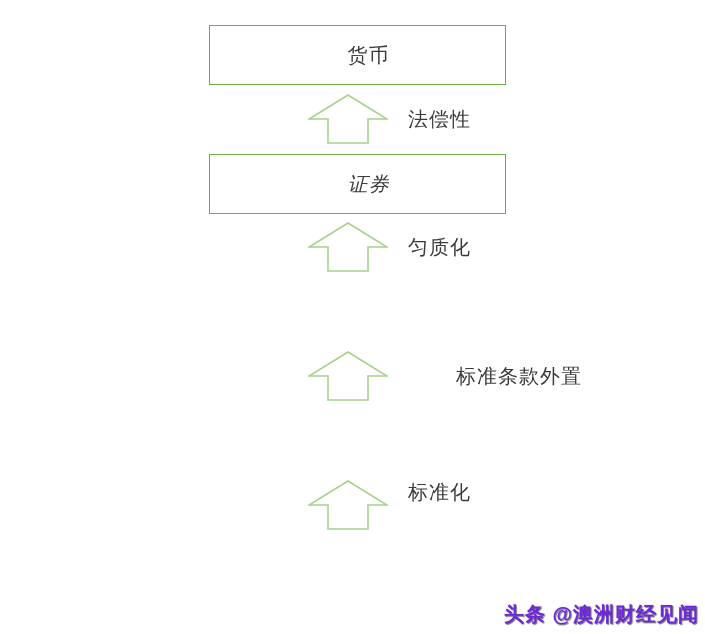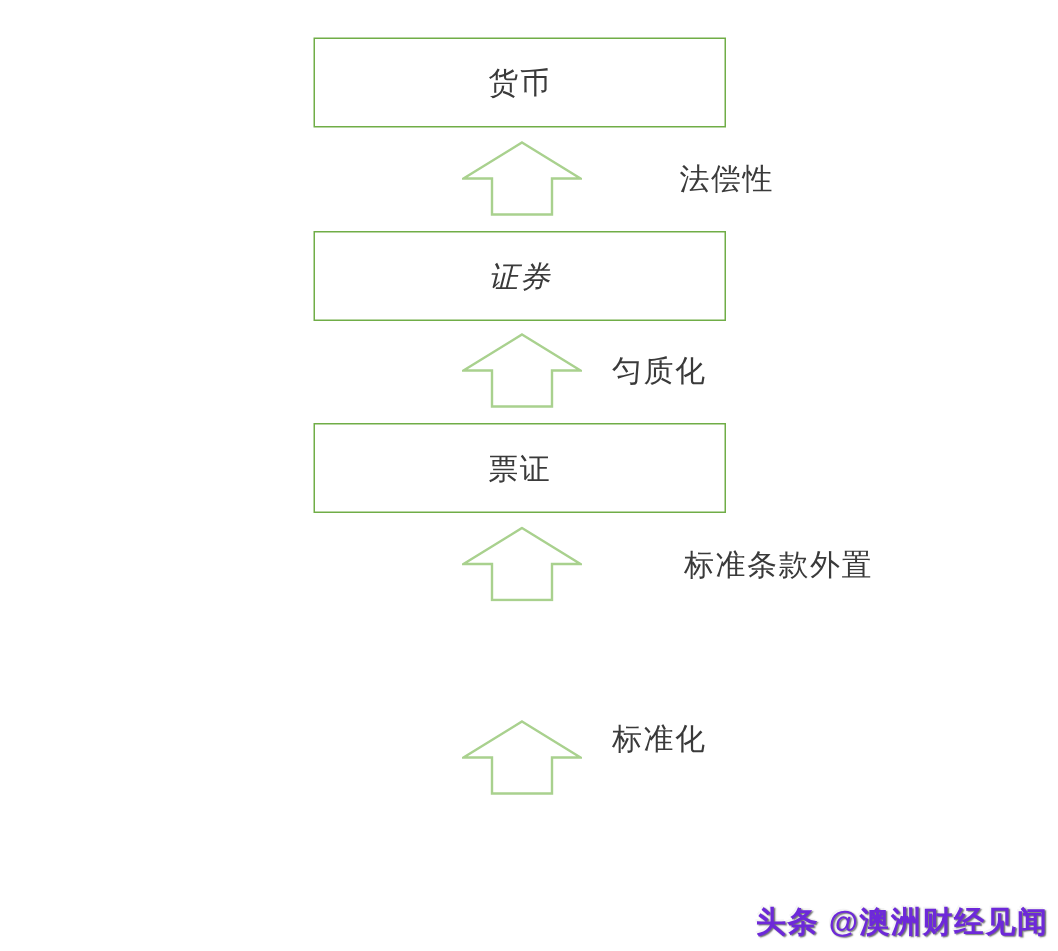--- a/index.html
+++ b/index.html
@@ -17,20 +17,21 @@
     width: 273px;
     height: 58px;
     border: 1.5px solid var(--box-border, #70AD47);
     background: #ffffff;
     display: flex;
     align-items: center;
     justify-content: center;
     font-size: 20px;
     color: var(--text-color, #3a3a3a);
     letter-spacing: 1px;
+    padding-left: 22px;
   }
   .up-arrow {
     position: absolute;
     left: 308px;
     width: 80px;
     height: 50px;
   }
   .up-arrow svg { display: block; width: 100%; height: 100%; }
   .transition-label {
     position: absolute;
@@ -62,36 +63,33 @@
 
   <div class="flow-box" style="top:25px;">
     <span>货币</span>
   </div>
 
   <div class="up-arrow" style="top:94px;">
     <svg viewBox="0 0 80 50">
       <path d="M40 1 L79 25 L60 25 L60 49 L20 49 L20 25 L1 25 Z" fill="#ffffff" stroke-width="1.6" stroke-linejoin="miter" stroke="#A9D18E"></path>
     </svg>
   </div>
-  <div class="transition-label" style="top:94px;margin-left:45px;">法偿性</div>
+  <div class="transition-label" style="top:94px;">法偿性</div>
 
   <div class="flow-box" style="top:154px;font-style:italic;">
     <span>证券</span>
   </div>
 
   <div class="up-arrow" style="top:222px;">
     <svg viewBox="0 0 80 50">
       <path d="M40 1 L79 25 L60 25 L60 49 L20 49 L20 25 L1 25 Z" fill="#ffffff" stroke-width="1.6" stroke-linejoin="miter" stroke="#A9D18E"></path>
     </svg>
   </div>
   <div class="transition-label" style="top:222px;">匀质化</div>
 
-  <div class="flow-box" style="top:282px;">
-    <span>票证</span>
-  </div>
 
   <div class="up-arrow" style="top:351px;">
     <svg viewBox="0 0 80 50">
       <path d="M40 1 L79 25 L60 25 L60 49 L20 49 L20 25 L1 25 Z" fill="#ffffff" stroke-width="1.6" stroke-linejoin="miter" stroke="#A9D18E"></path>
     </svg>
   </div>
   <div class="transition-label" style="top:351px;margin-left:48px;">标准条款外置</div>
 
 
   <div class="up-arrow" style="top:480px;">

